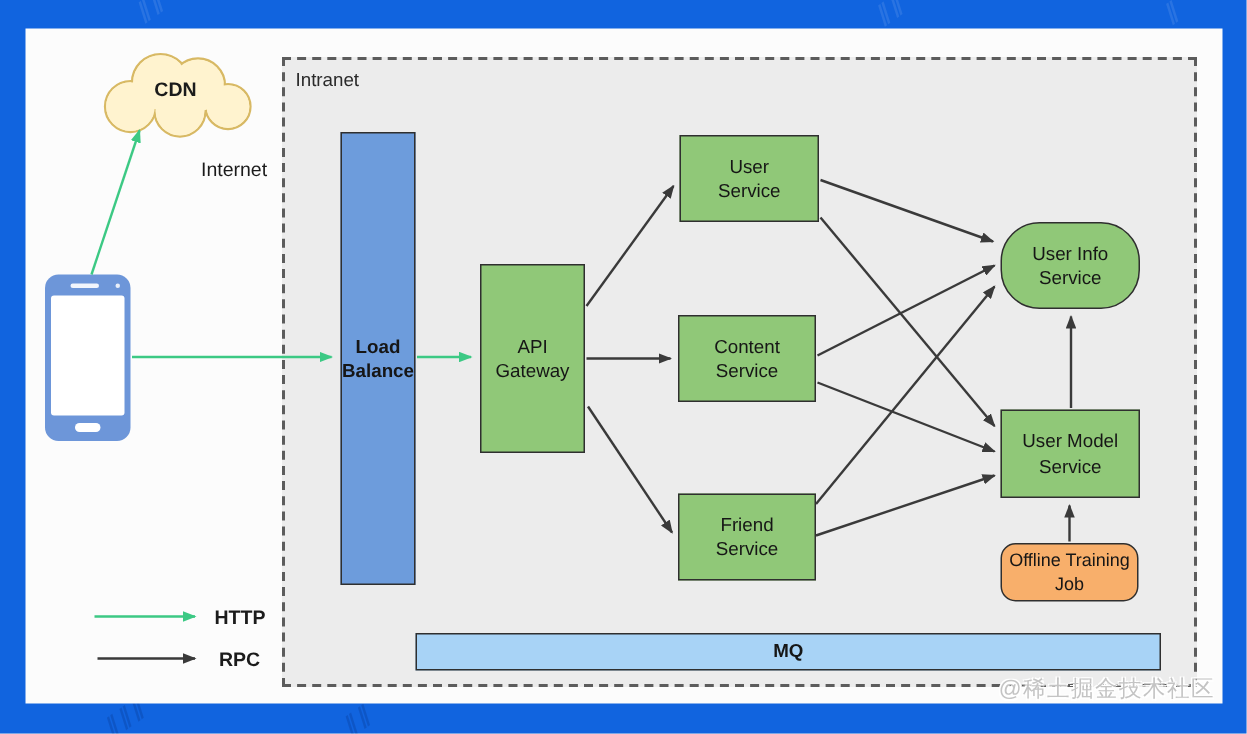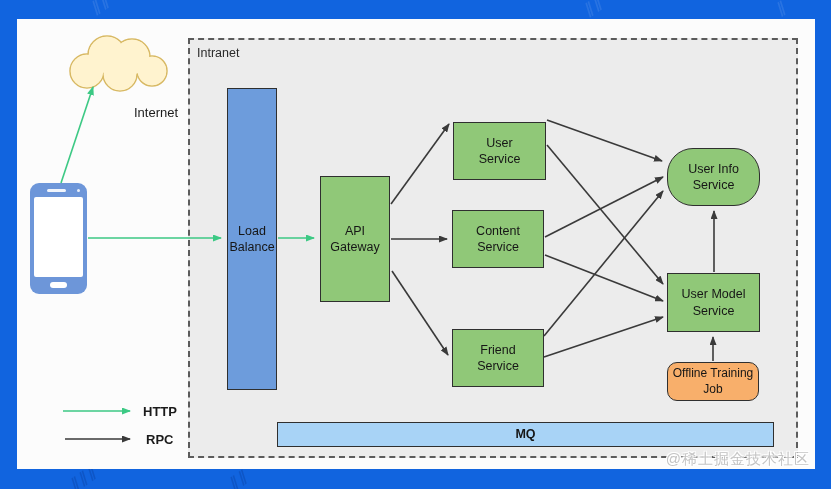--- a/index.html
+++ b/index.html
@@ -31,23 +31,23 @@
   }
   .node {
     position:absolute; display:flex; align-items:center; justify-content:center;
     text-align:center; border:1.6px solid #2F2F2F; font-size:12.5px;
     color:#161616; line-height:1.3; z-index:5;
   }
   .green  { background:#90C878; }
   .blue   { background:#6D9CDC; }
   .orange { background:#F8AF6B;border-radius:10px; }
   .mqblue { background:#A8D3F6; font-weight:bold; }
-  #node-lb  { left:227px; top:88px;  width:50px;  height:302px; padding:12px; }
+  #node-lb  { left:227px; top:88px;  width:50px;  height:302px; padding:12px;font-weight:bold; }
   #node-api { left:320px; top:176px; width:70px;  height:126px; padding:0 7px; }
-  #node-us  { left:453px; top:90px;  width:93px;  height:58px;  padding:0 16px;margin-top:32px; }
+  #node-us  { left:453px; top:90px;  width:93px;  height:58px;  padding:0 16px; }
   #node-cs  { left:452px; top:210px; width:92px;  height:58px;  padding:0 14px; }
   #node-fs  { left:452px; top:329px; width:92px;  height:58px;  padding:0 16px; }
   #node-uis { left:667px; top:148px; width:93px;  height:58px;  padding:0 14px;border-radius:26px; }
   #node-ums { left:667px; top:273px; width:93px;  height:59px;  padding:0 10px; }
   #node-otj { left:667px; top:362px; width:92px;  height:39px;  padding:0 4px; font-size:12px; }
   #node-mq  { left:277px; top:422px; width:497px; height:25px; }
   .cloud-wrap { position:absolute; left:60px; top:26px; width:114px; height:70px; z-index:5; }
   .cloud-label {
     position:absolute; left:0; right:0; top:26px; text-align:center;
     font-size:13px; font-weight:bold; color:#1b1b1b;
@@ -112,20 +112,21 @@
       <circle cx="60" cy="48" r="17"></circle>
     </g>
     <g fill="#FFF3CF" stroke="none">
       <circle cx="27" cy="45" r="16.2"></circle>
       <circle cx="47" cy="29" r="18.2"></circle>
       <circle cx="72" cy="31" r="17.2"></circle>
       <circle cx="92" cy="45" r="14.2"></circle>
       <circle cx="60" cy="48" r="16.2"></circle>
     </g>
   </svg>
+  <div class="cloud-label">CDN</div>
 </div>
 
 <div class="phone">
   <div class="phone-speaker"></div>
   <div class="phone-cam"></div>
   <div class="phone-screen"></div>
   <div class="phone-home"></div>
 </div>
 
 <div class="node blue" id="node-lb">Load Balance</div>

